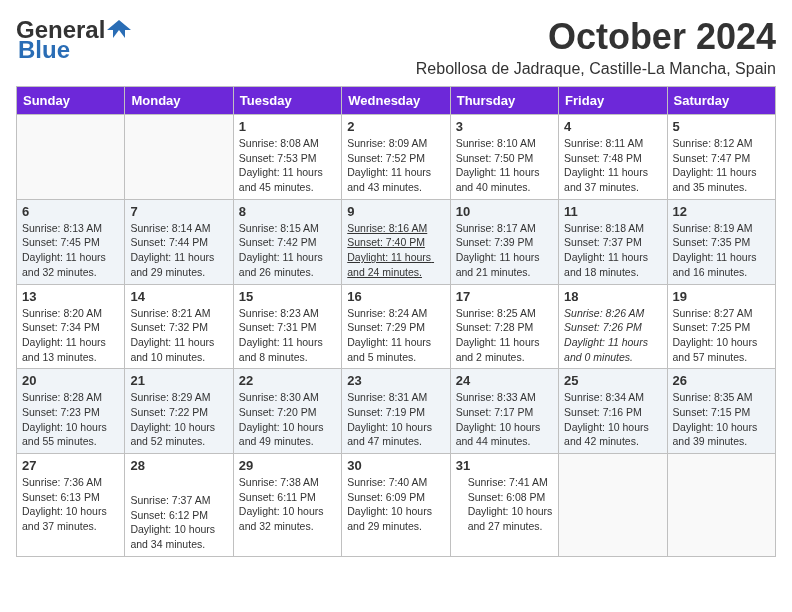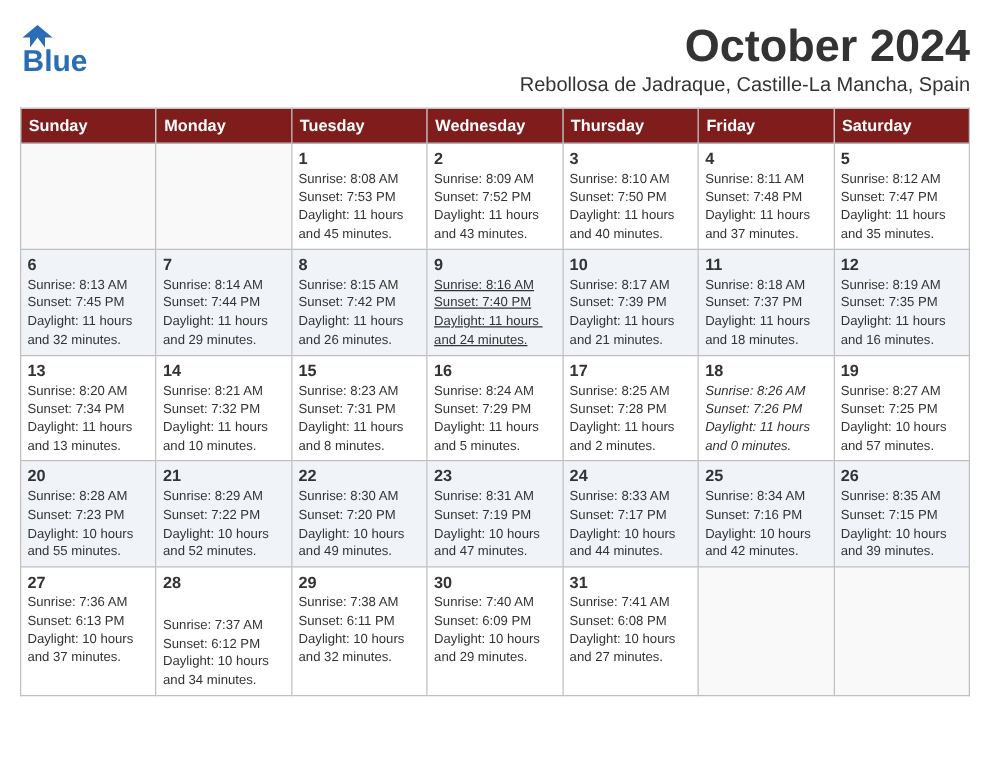--- a/index.html
+++ b/index.html
@@ -31,21 +31,21 @@
       font-size: 16px;
       color: #333;
       margin-top: 2px;
     }
     .calendar {
       width: 100%;
       border-collapse: collapse;
       margin-top: 8px;
     }
     .calendar th {
-      background: #7f1d1d;
+      background: #6d28d9;
       color: #fff;
       text-align: left;
       padding: 6px 6px;
       font-size: 13px;
       border: 1px solid #c0c0c0;
     }
     .calendar td {
       vertical-align: top;
       border: 1px solid #c0c0c0;
       padding: 4px 5px;
@@ -68,20 +68,21 @@
     }
     .row-shaded td { background: #f0f4f8; }
     .row-white td { background: #ffffff; }
   </style>
 </head>
 <body>
 
 <div class="header">
   <div class="logo">
     <div style="display:flex;align-items:center;gap:0">
+      <span style="font-size:24px;font-weight:bold;color:#333;">General</span>
       <svg width="28" height="28" viewBox="0 0 28 28">
         <polygon points="14,4 26,14 20,14 20,22 14,14 8,22 8,14 2,14" fill="#2a6db5"></polygon>
       </svg>
     </div>
     <div style="font-size:24px;font-weight:bold;color:#2a6db5;margin-top:-8px;margin-left:2px;">Blue</div>
   </div>
   <div class="title-block">
     <div class="month-title">October 2024</div>
     <div class="subtitle">Rebollosa de Jadraque, Castille-La Mancha, Spain</div>
   </div>
@@ -286,21 +287,21 @@
 Daylight: 10 hours and 32 minutes.</div>
         </td>
         <td>
           <div class="day-number">30</div>
           <div class="cell-text" style="white-space: pre-wrap;">Sunrise: 7:40 AM
 Sunset: 6:09 PM
 Daylight: 10 hours and 29 minutes.</div>
         </td>
         <td>
           <div class="day-number">31</div>
-          <div class="cell-text" style="white-space: pre-wrap;">Sunrise: 7:41 AM
+          <div class="cell-text" style="white-space: pre-wrap; margin-left: 12px;">Sunrise: 7:41 AM
 Sunset: 6:08 PM
 Daylight: 10 hours and 27 minutes.</div>
         </td>
         <td class="empty"></td>
         <td class="empty"></td>
       </tr>
     </tbody>
 </table>
 
 </body></html>

